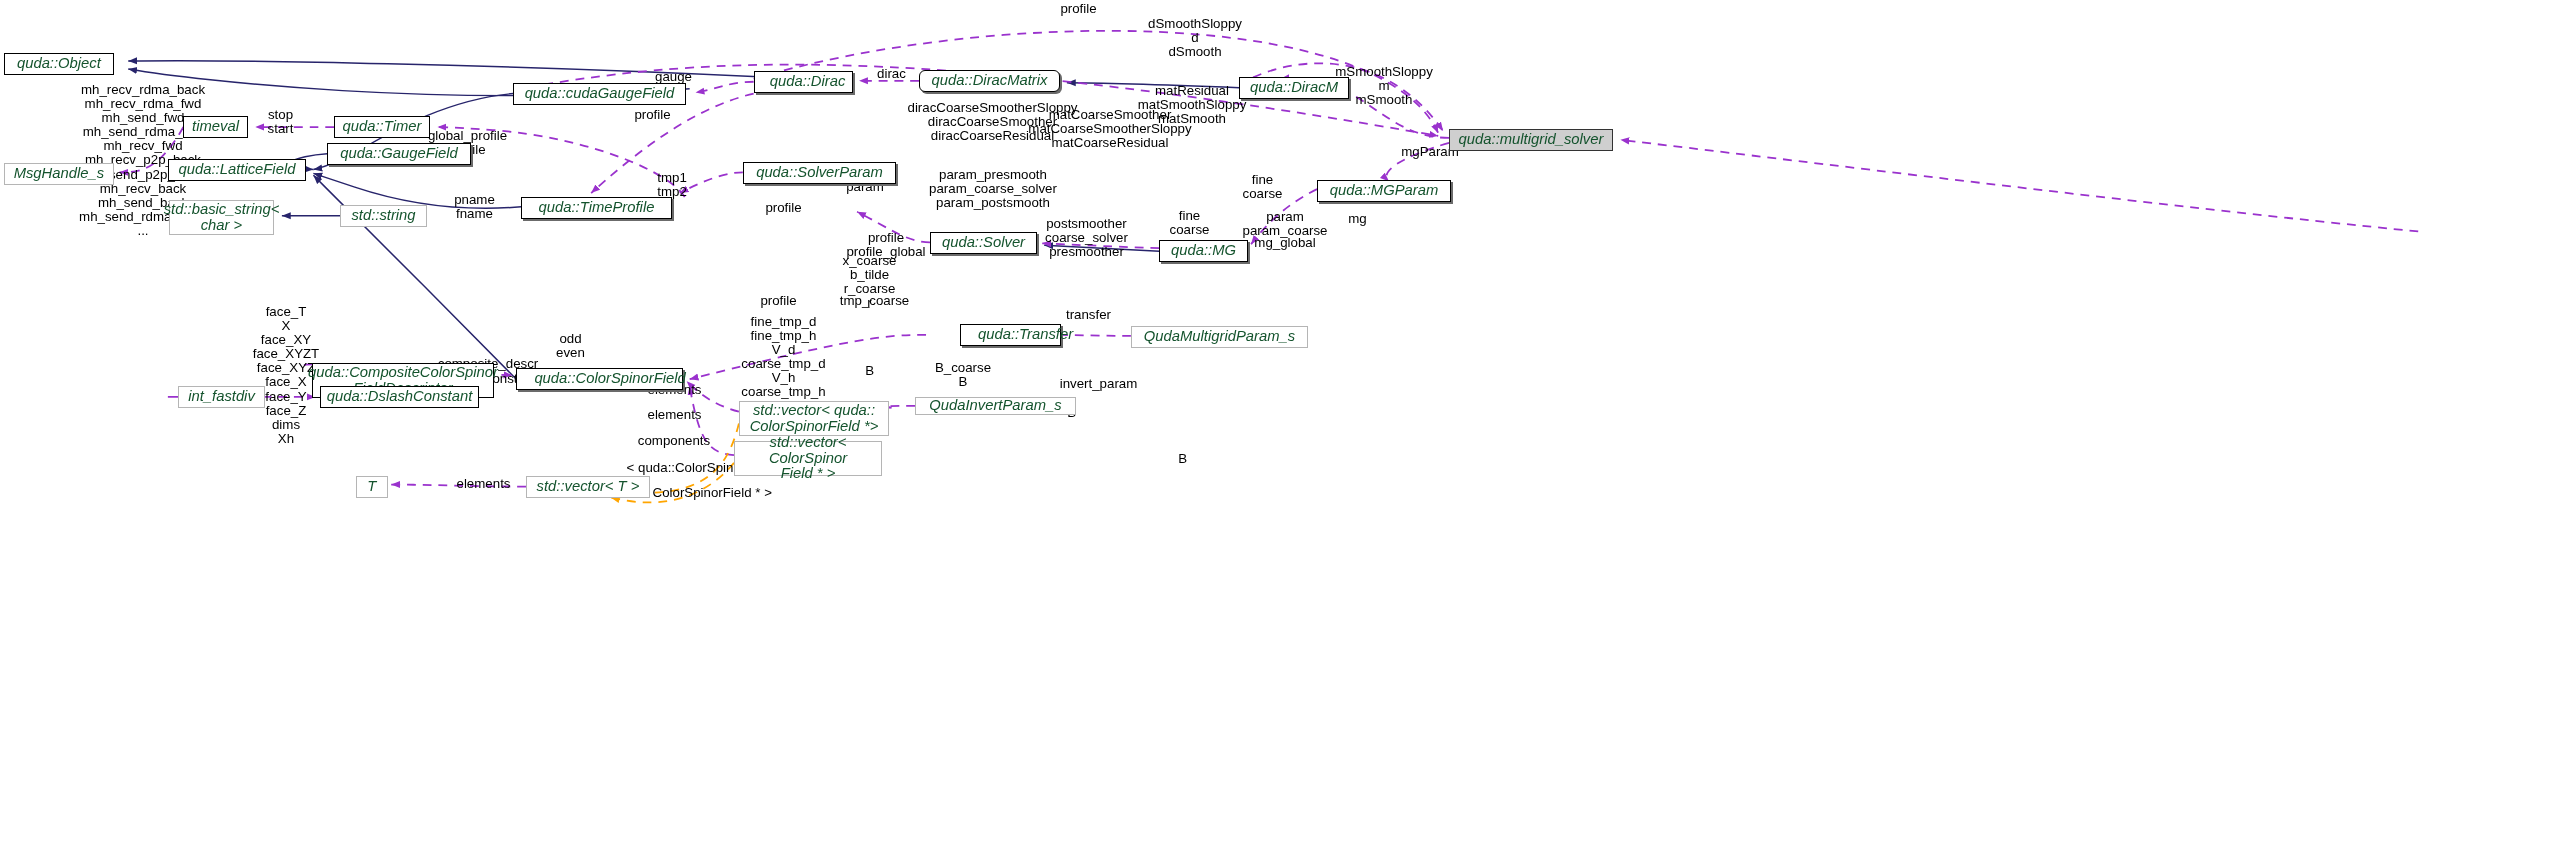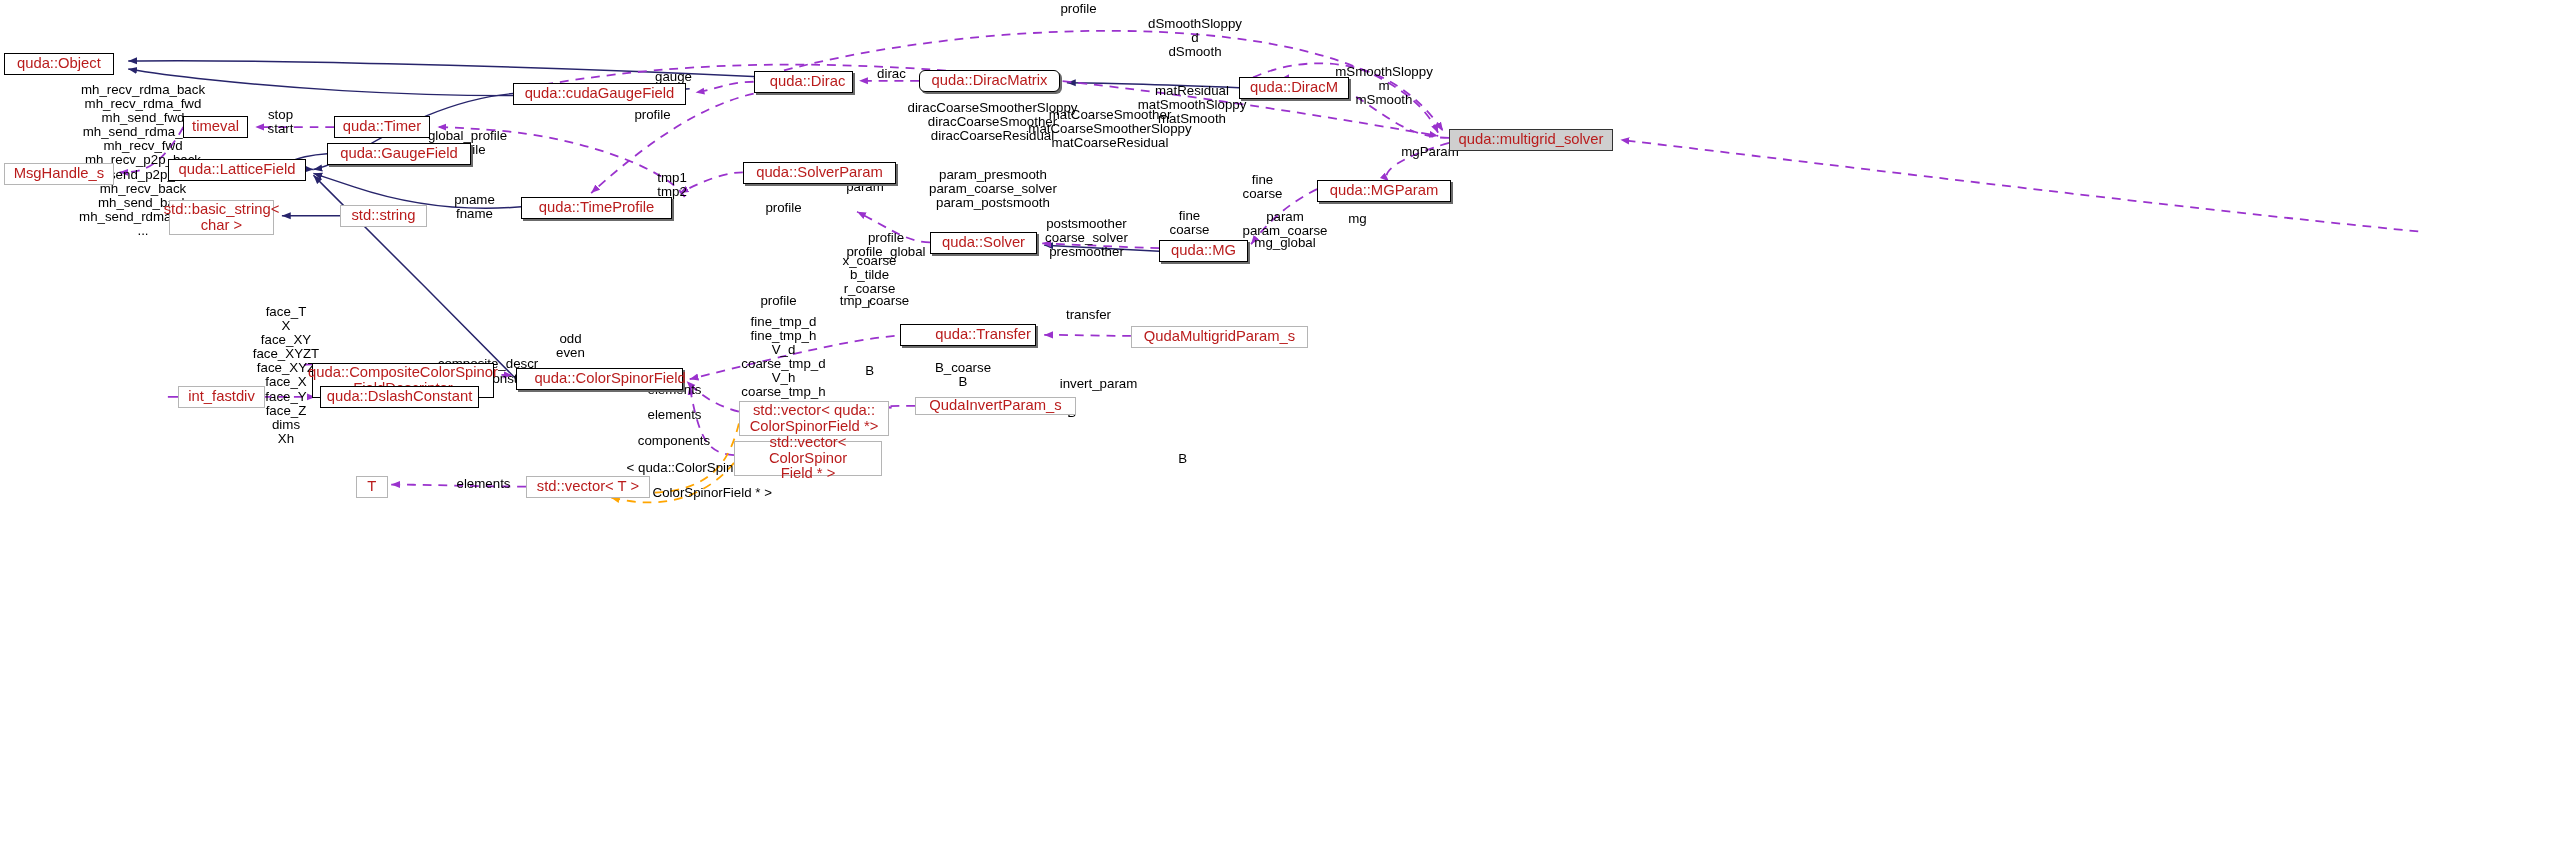--- a/index.html
+++ b/index.html
@@ -4,30 +4,31 @@
 <style>
   html,body{margin:0;padding:0;background:#ffffff;}
   body{font-family:"Liberation Sans","DejaVu Sans",sans-serif;}
   #canvas{position:relative;width:2576px;height:850px;overflow:hidden;background:#fff;}
   svg.edges{position:absolute;left:0;top:0;width:2576px;height:850px;pointer-events:none;}
   .node{
     position:absolute;
     box-sizing:border-box;
     border:1px solid #000;
     background:#fff;
-    color:#b91c1c;
+    color:#14532d;
     font-size:14.8px;
     line-height:1.08;
     display:flex;
     align-items:center;
     justify-content:center;
     text-align:center;
     white-space:pre-line;
     padding:1px 3.9px;
     z-index:3;
+    font-style:italic;
   }
   .node.gray{border-color:#333;background:#cfcfcf;}
   .node.light{border-color:#b5b5b5;background:#fff;}
   .node.shadow{box-shadow:2px 2px 0 #6b6b6b;}
   .elabel{
     position:absolute;
     font-size:13.3px;
     line-height:1.06;
     color:#000;
     text-align:center;
@@ -121,21 +122,21 @@
       <div class="node shadow" style="left: 516px; top: 368px; width: 167px; height: 21.7px; padding-left: 25px;">quda::ColorSpinorField</div>
       <div class="node light" style="left: 356px; top: 476px; width: 31.5px; height: 21.7px;">T</div>
       <div class="node light" style="left: 526px; top: 476px; width: 124px; height: 21.7px;">std::vector&lt; T &gt;</div>
       <div class="node light" style="left: 739px; top: 401px; width: 150px; height: 35px;">std::vector&lt; quda::
 ColorSpinorField *&gt;</div>
       <div class="node light" style="left: 734px; top: 441px; width: 148px; height: 35px;">std::vector&lt; ColorSpinor
 Field * &gt;</div>
       <div class="node shadow" style="left: 754px; top: 71px; width: 99px; height: 21.7px; padding-left: 12px;">quda::Dirac</div>
       <div class="node shadow" style="left: 743px; top: 162px; width: 153px; height: 21.7px;">quda::SolverParam</div>
       <div class="node shadow" style="left: 930px; top: 232px; width: 107px; height: 21.7px;">quda::Solver</div>
-      <div class="node shadow" style="left: 900px; top: 324px; width: 136px; height: 21.7px; padding-left: 34px;">quda::Transfer</div>
+      <div class="node shadow" style="left: 960px; top: 324px; width: 101px; height: 21.7px; padding-left: 34px;">quda::Transfer</div>
       <div class="node light" style="left: 915px; top: 397px; width: 161px; height: 18px;">QudaInvertParam_s</div>
       <div class="node shadow" style="left: 919px; top: 70px; width: 141px; height: 21.7px; border-radius: 6px;">quda::DiracMatrix</div>
       <div class="node shadow" style="left: 1159px; top: 240px; width: 89px; height: 21.7px;">quda::MG</div>
       <div class="node light" style="left: 1131px; top: 326px; width: 177px; height: 21.7px;">QudaMultigridParam_s</div>
       <div class="node shadow" style="left: 1239px; top: 77px; width: 110px; height: 21.7px;">quda::DiracM</div>
       <div class="node shadow" style="left: 1317px; top: 180px; width: 134px; height: 21.7px;">quda::MGParam</div>
       <div class="node gray" style="left: 1449px; top: 129px; width: 164px; height: 21.7px;">quda::multigrid_solver</div>
     </div>
 
   <div id="labels-root">

